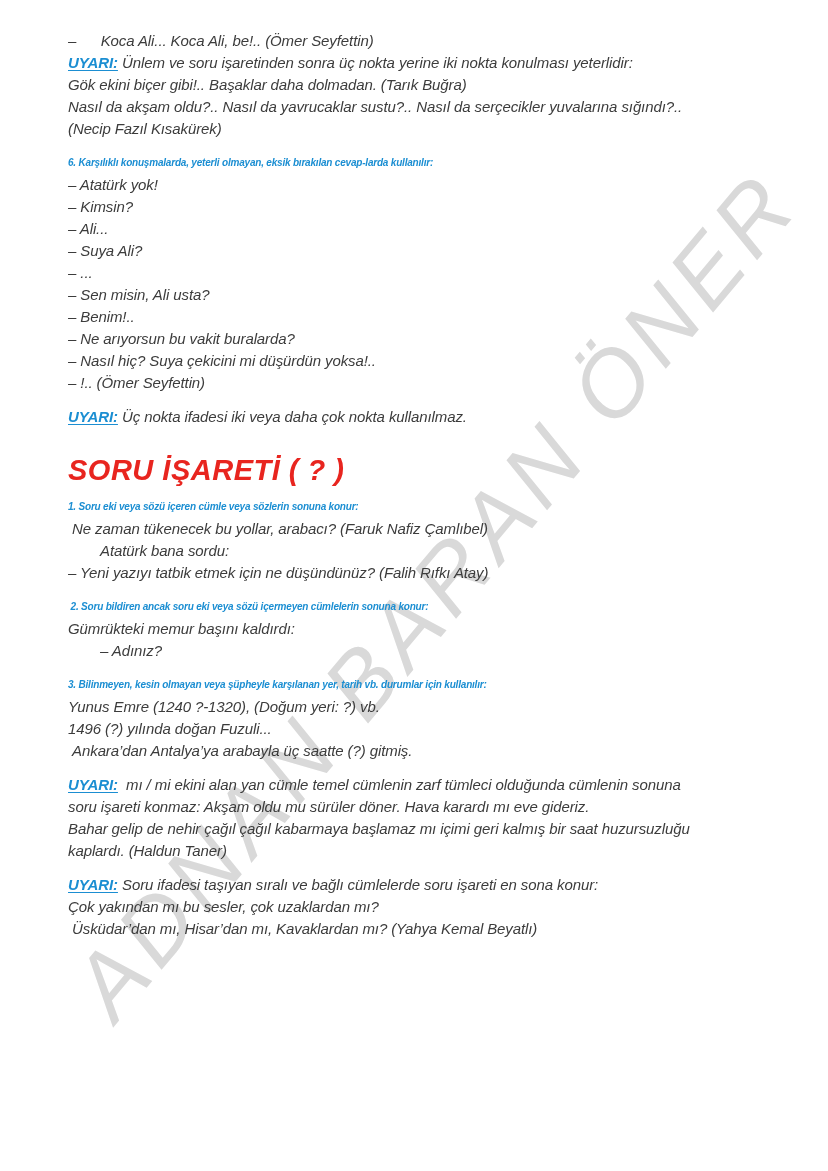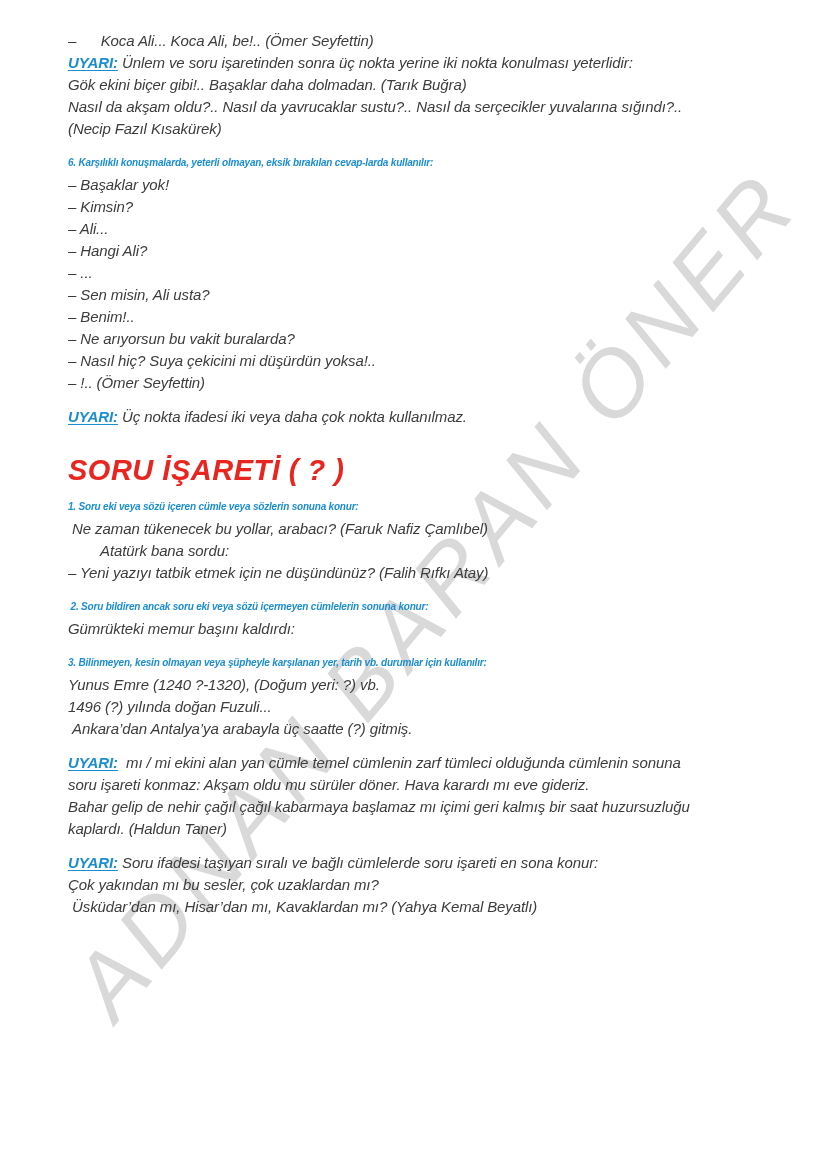--- a/index.html
+++ b/index.html
@@ -77,38 +77,39 @@
 
 <div class="page">
   <div class="watermark">ADNAN BARAN ÖNER</div>
   <div class="content">
       <p class="line body">–      Koca Ali... Koca Ali, be!.. (Ömer Seyfettin)</p>
       <p class="line uyari"><span class="uyari-label">UYARI:</span><span> Ünlem ve soru işaretinden sonra üç nokta yerine iki nokta konulması yeterlidir:</span></p>
       <p class="line body">Gök ekini biçer gibi!.. Başaklar daha dolmadan. (Tarık Buğra)</p>
       <p class="line body">Nasıl da akşam oldu?.. Nasıl da yavrucaklar sustu?.. Nasıl da serçecikler yuvalarına sığındı?..
 (Necip Fazıl Kısakürek)</p>
       <p class="line heading gap">6. Karşılıklı konuşmalarda, yeterli olmayan, eksik bırakılan cevap-larda kullanılır:</p>
-      <p class="line body">– Başaklar yok!</p>
+      <p class="line body">– Atatürk yok!</p>
       <p class="line body">– Kimsin?</p>
       <p class="line body">– Ali...</p>
-      <p class="line body">– Hangi Ali?</p>
+      <p class="line body">– Suya Ali?</p>
       <p class="line body">– ...</p>
       <p class="line body">– Sen misin, Ali usta?</p>
       <p class="line body">– Benim!..</p>
       <p class="line body">– Ne arıyorsun bu vakit buralarda?</p>
       <p class="line body">– Nasıl hiç? Suya çekicini mi düşürdün yoksa!..</p>
       <p class="line body">– !.. (Ömer Seyfettin)</p>
       <p class="line uyari gap"><span class="uyari-label">UYARI:</span><span> Üç nokta ifadesi iki veya daha çok nokta kullanılmaz.</span></p>
       <p class="line title">SORU İŞARETİ ( ? )</p>
       <p class="line heading">1. Soru eki veya sözü içeren cümle veya sözlerin sonuna konur:</p>
       <p class="line body"> Ne zaman tükenecek bu yollar, arabacı? (Faruk Nafiz Çamlıbel)</p>
       <p class="line body indent">Atatürk bana sordu:</p>
       <p class="line body">– Yeni yazıyı tatbik etmek için ne düşündünüz? (Falih Rıfkı Atay)</p>
       <p class="line heading gap"> 2. Soru bildiren ancak soru eki veya sözü içermeyen cümlelerin sonuna konur:</p>
       <p class="line body">Gümrükteki memur başını kaldırdı:</p>
+      <p class="line body indent">– Adınız?</p>
       <p class="line heading gap">3. Bilinmeyen, kesin olmayan veya şüpheyle karşılanan yer, tarih vb. durumlar için kullanılır:</p>
       <p class="line body">Yunus Emre (1240 ?-1320), (Doğum yeri: ?) vb.</p>
       <p class="line body">1496 (?) yılında doğan Fuzuli...</p>
       <p class="line body"> Ankara’dan Antalya’ya arabayla üç saatte (?) gitmiş.</p>
       <p class="line uyari gap"><span class="uyari-label">UYARI:</span><span>  mı / mi ekini alan yan cümle temel cümlenin zarf tümleci olduğunda cümlenin sonuna
 soru işareti konmaz: Akşam oldu mu sürüler döner. Hava karardı mı eve gideriz.</span></p>
       <p class="line body">Bahar gelip de nehir çağıl çağıl kabarmaya başlamaz mı içimi geri kalmış bir saat huzursuzluğu
 kaplardı. (Haldun Taner)</p>
       <p class="line uyari gap"><span class="uyari-label">UYARI:</span><span> Soru ifadesi taşıyan sıralı ve bağlı cümlelerde soru işareti en sona konur:</span></p>
       <p class="line body">Çok yakından mı bu sesler, çok uzaklardan mı?</p>

